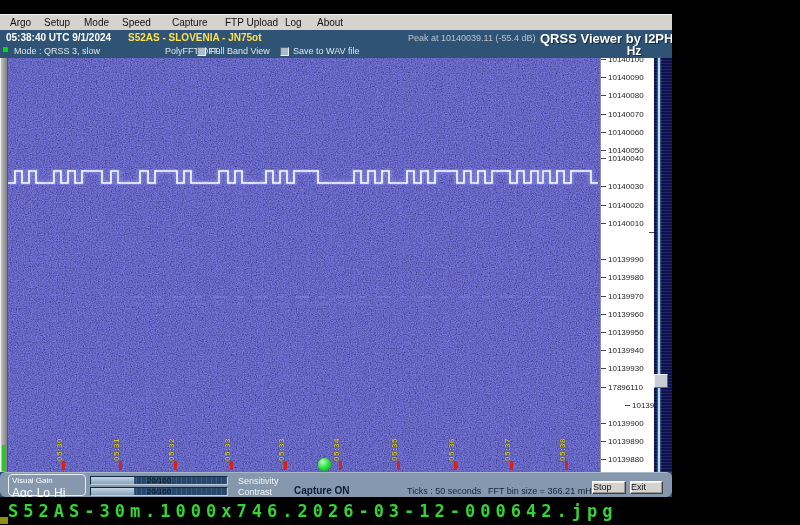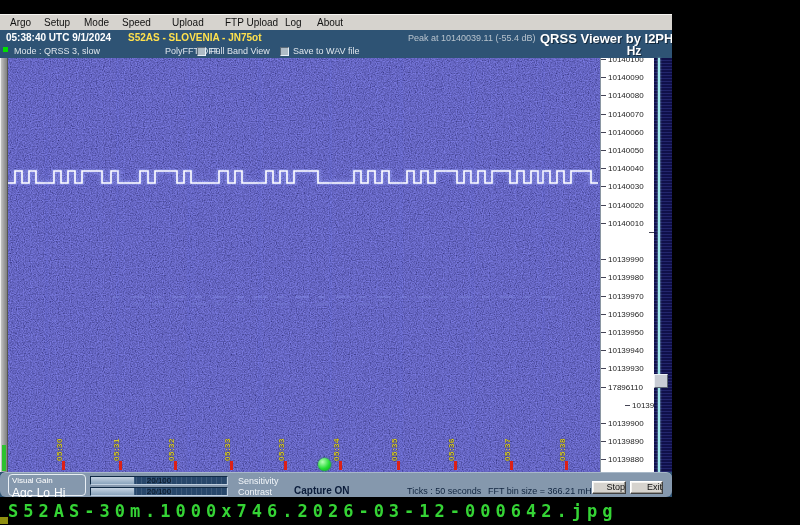--- a/index.html
+++ b/index.html
@@ -99,42 +99,42 @@
   .slider .fill { position:absolute; left:0; top:0; bottom:0; width:32%;
                   background:linear-gradient(#c6d4e2,#8aa4bc); border-right:1px solid #3a5a7c; }
   .slider .val { position:absolute; left:0; right:0; top:0; text-align:center;
                  font-size:8px; line-height:8px; color:#06121e; }
   .s-lbl { position:absolute; left:238px; font-size:9px; color:#f2f6fa; }
 
   .capture { position:absolute; left:294px; top:12px; font-size:10px; font-weight:bold; color:#0b1c3a; }
   .info { position:absolute; top:13px; font-size:9px; color:#10243e; }
 
   .btn { position:absolute; top:8px; height:13px; background:#d6d3ce; font-size:9px; color:#111;
-         text-align:right; line-height:11px; border:1px solid; border-color:#fff #404040 #404040 #fff;
+         text-align:left; line-height:11px; border:1px solid; border-color:#fff #404040 #404040 #fff;
          box-shadow:inset -1px -1px 0 #9a968f, inset 1px 1px 0 #f4f2ef; }
 
   
   .footer { position:absolute; left:0; top:497px; width:800px; height:28px; background:#000; }
   .filename { position:absolute; left:8px; top:4px; font-family:"DejaVu Sans Mono", monospace;
               font-size:17px; font-weight:bold; color:#35d435; letter-spacing:5px; white-space:nowrap; }
   .cursor-sq { position:absolute; left:0; top:20px; width:8px; height:7px; background:#8f8f10; }
 </style>
 </head>
 <body>
 
 <div class="screen">
   <div class="app-window">
 
     <div class="menubar">
 
     <div class="menu-item" style="left: 10px;">Argo</div>
         <div class="menu-item" style="left: 44px;">Setup</div>
         <div class="menu-item" style="left: 84px;">Mode</div>
         <div class="menu-item" style="left: 122px;">Speed</div>
-        <div class="menu-item" style="left: 172px;">Upload</div>
+        <div class="menu-item" style="left: 172px;">Capture</div>
         <div class="menu-item" style="left: 225px;">FTP Upload</div>
         <div class="menu-item" style="left: 285px;">Log</div>
         <div class="menu-item" style="left: 317px;">About</div>
       </div>
 
     <div class="statusbar">
       <span class="dt">05:38:40 UTC  9/1/2024</span>
       <span class="station">S52AS - SLOVENIA - JN75ot</span>
       <span class="peak">Peak at 10140039.11 (-55.4 dB)</span>
       <span class="apptitle">QRSS Viewer by I2PHD</span>
@@ -230,21 +230,21 @@
       <div class="led"></div>
 
       <div class="freq-scale">
 
       <div class="freq-row" style="top: -3px;"><span class="ft"></span><span>10140100</span></div>
           <div class="freq-row" style="top: 15px; text-align: right;"><span class="ft"></span><span>10140090</span></div>
           <div class="freq-row" style="top: 33px;"><span class="ft"></span><span>10140080</span></div>
           <div class="freq-row" style="top: 52px;"><span class="ft"></span><span>10140070</span></div>
           <div class="freq-row" style="top: 70px;"><span class="ft"></span><span>10140060</span></div>
           <div class="freq-row" style="top: 88px;"><span class="ft"></span><span>10140050</span></div>
-          <div class="freq-row" style="top: 106px;"><span class="ft"></span><span>10140040</span></div>
+          <div class="freq-row" style="top: 96px;"><span class="ft"></span><span>10140040</span></div>
           <div class="freq-row" style="top: 124px;"><span class="ft"></span><span>10140030</span></div>
           <div class="freq-row" style="top: 143px;"><span class="ft"></span><span>10140020</span></div>
           <div class="freq-row" style="top: 161px;"><span class="ft"></span><span>10140010</span></div>
           <div class="freq-row" style="top: 170px; padding-left: 48px;"><span class="ft"></span><span>10140000</span></div>
           <div class="freq-row" style="top: 197px;"><span class="ft"></span><span>10139990</span></div>
           <div class="freq-row" style="top: 215px;"><span class="ft"></span><span>10139980</span></div>
           <div class="freq-row" style="top: 234px;"><span class="ft"></span><span>10139970</span></div>
           <div class="freq-row" style="top: 252px;"><span class="ft"></span><span>10139960</span></div>
           <div class="freq-row" style="top: 270px;"><span class="ft"></span><span>10139950</span></div>
           <div class="freq-row" style="top: 288px;"><span class="ft"></span><span>10139940</span></div>

